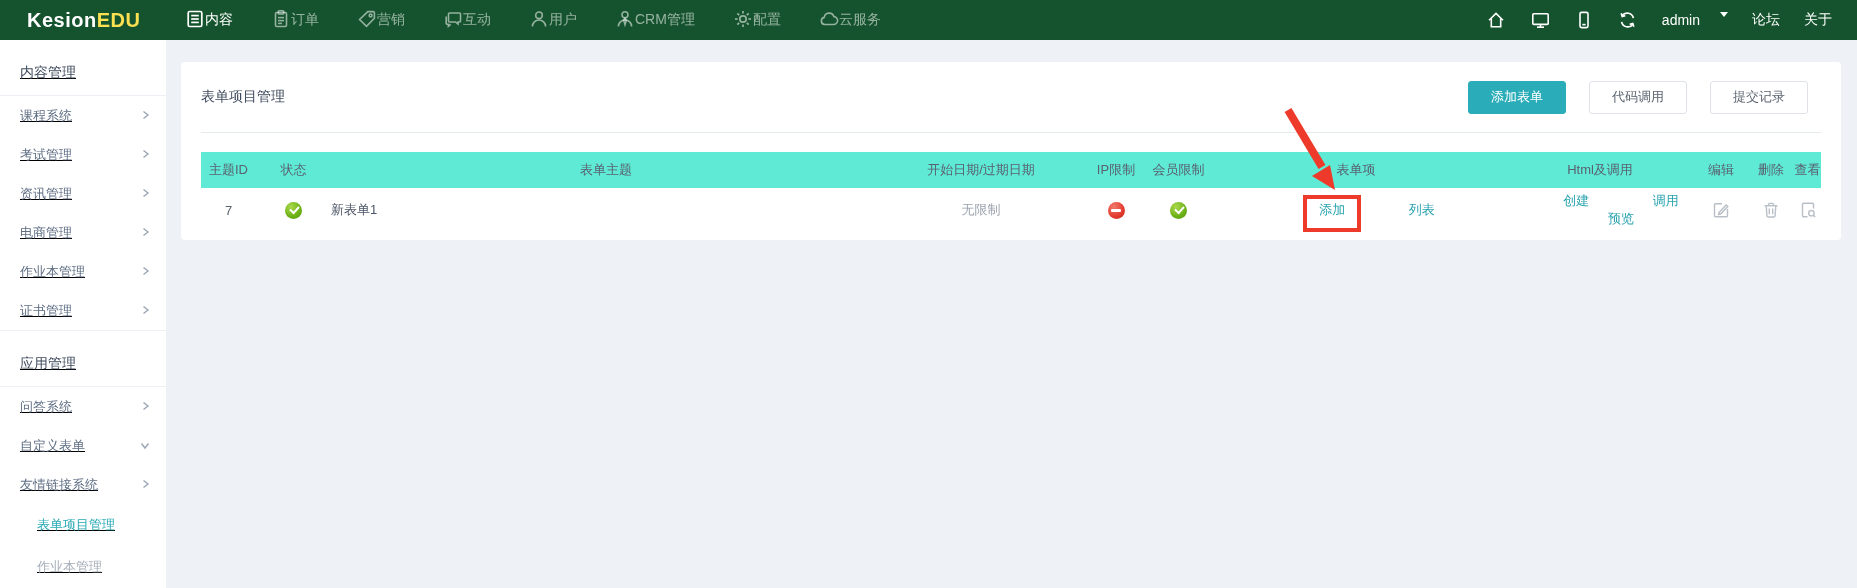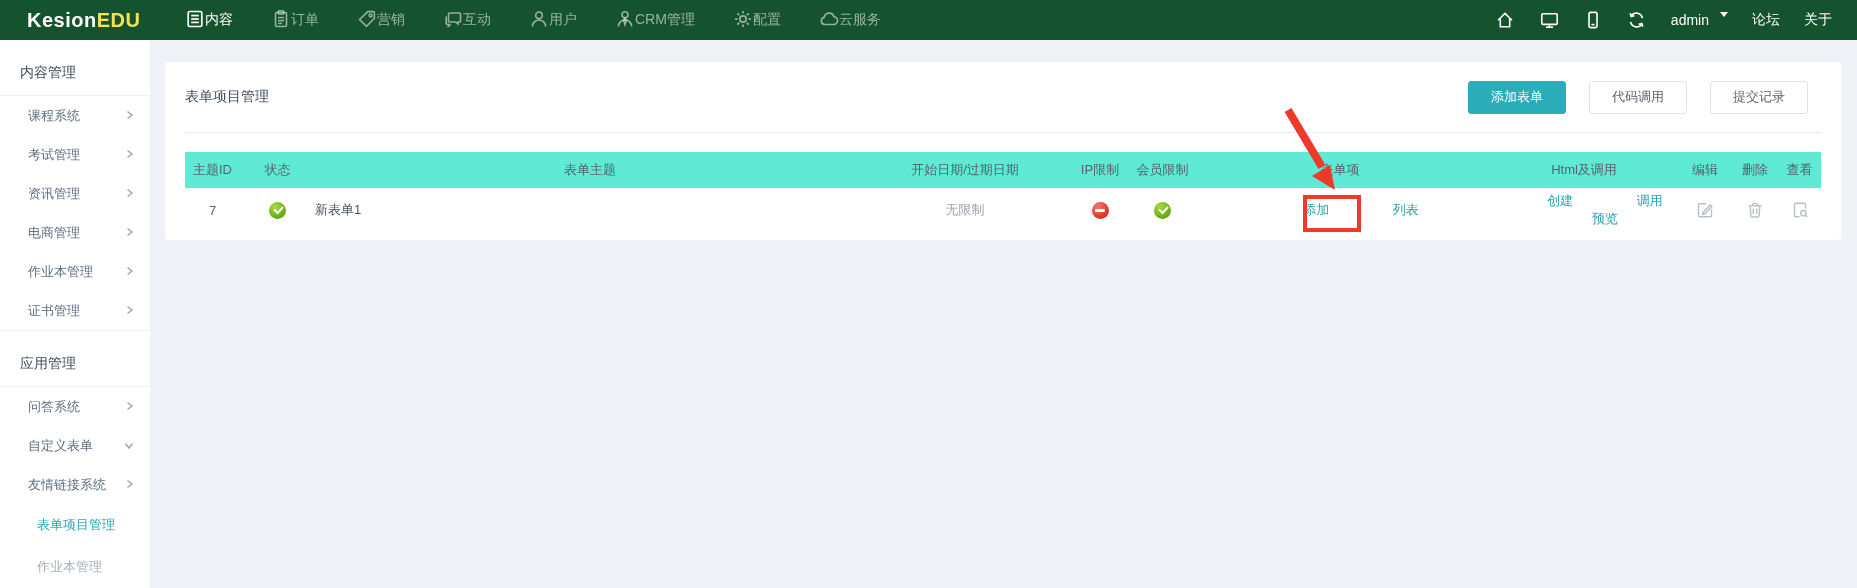--- a/index.html
+++ b/index.html
@@ -13,32 +13,32 @@
   .logo .edu { color:#fbe052; }
   .nav-menu { display:flex; align-items:center; margin-left:35px; }
   .nav-item { display:flex; align-items:center; font-size:14px;
     color:rgba(255,255,255,.55); margin-right:38px; cursor:pointer; white-space:nowrap; }
   .nav-item svg { stroke:rgba(255,255,255,.55); }
   .nav-item.active { color:#fff; }
   .nav-item.active svg { stroke:#fff; }
   .nav-right { position:absolute; right:25px; top:0; height:40px; display:flex;
     align-items:center; gap:24px; font-size:14px; }
   .nav-right svg { stroke:#fff; display:block; }
-  .nav-user { display:flex; align-items:flex-start; gap:11px; cursor:pointer; }
+  .nav-user { display:flex; align-items:flex-start; gap:20px; cursor:pointer; }
   .caret { width:0; height:0; border-left:4px solid transparent; border-right:4px solid transparent;
     border-top:5px solid #fff; display:inline-block; }
   .nav-link { cursor:pointer; }
 
   
   .layout { display:flex; height:548px; }
-  .sidebar { width:150px; background:#fff; flex:none; font-size:13px; }
+  .sidebar { width:166px; background:#fff; flex:none; font-size:13px;text-decoration:underline; }
   .side-header { height:56px; padding:24px 0 0 20px; color:#3f4b5e; font-size:14px;
     border-bottom:1px solid #edf0f4; }
   .side-section + .side-section { border-top:1px solid #edf0f4; }
-  .side-item { height:39px; display:flex; align-items:center; padding-left:28px;
+  .side-item { height:39px; display:flex; align-items:center; padding-left:20px;
     padding-right:16px; color:#5f6e84; cursor:pointer; justify-content:space-between; }
   .side-item svg { stroke:#9aa6b5; flex:none; }
   .side-sub { height:42px; display:flex; align-items:center; padding-left:37px;
     color:#a6aeb8; cursor:pointer; }
   .side-sub.active { color:#2aa9b4; }
 
   
   .content { flex:1; position:relative; }
   .card { background:#fff; border-radius:4px; margin:22px 16px 0 15px; padding:0 20px 8px 20px; }
   .card-head { height:71px; border-bottom:1px solid #e5ebeb; display:flex;

